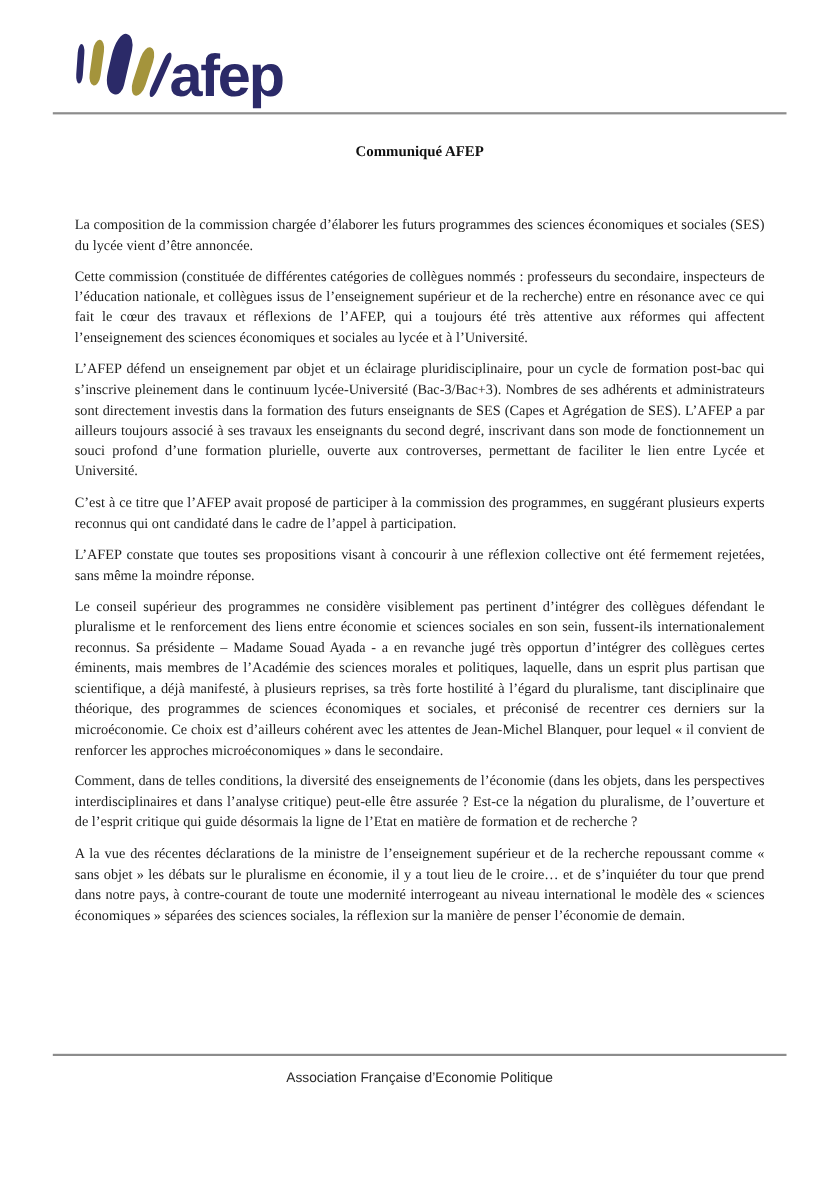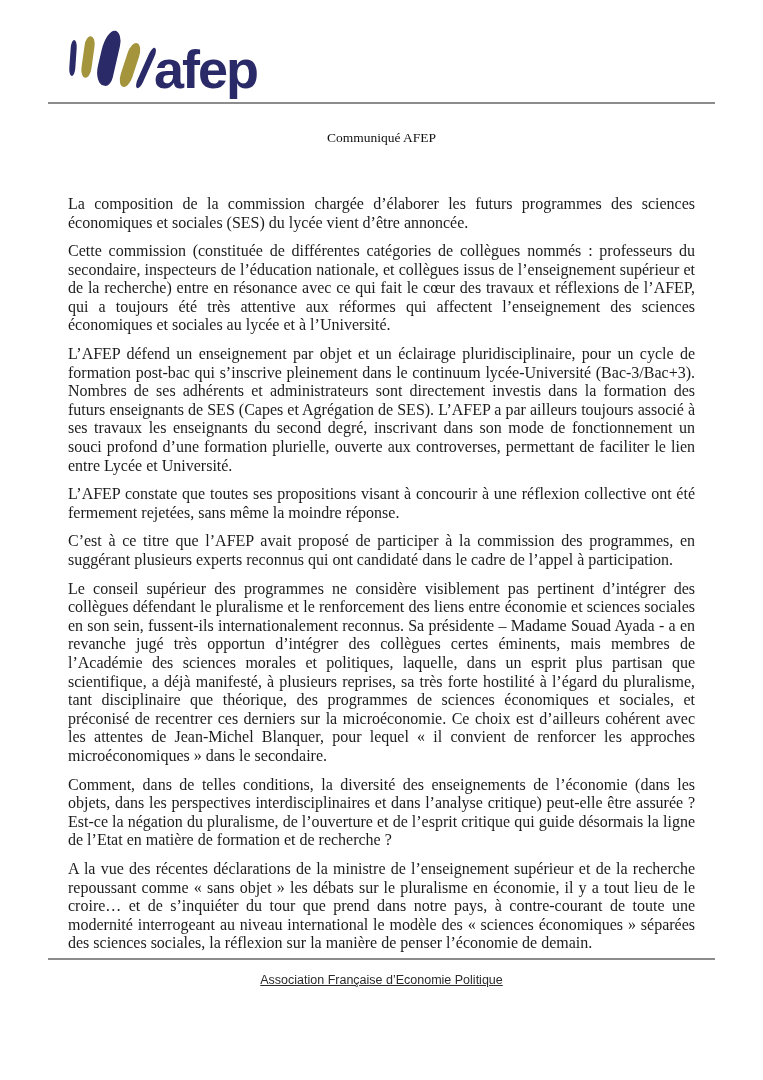--- a/index.html
+++ b/index.html
@@ -47,48 +47,47 @@
   }
   .rule {
     border: none;
     border-top: 2px solid #8c8c8c;
     margin: 12px 48px 0 48px;
   }
   
   .doc-title {
     margin-top: 24px;
     text-align: center;
-    font-weight: normal;
+    font-weight: bold;
     font-size: 13.5px;
     line-height: 1.55;
     color: #111111;
   }
   
   .content {
     margin: 46px 68px 0 68px;
-    font-size: 16px;
+    font-size: 13px;
     line-height: 18.6px;
     text-align: justify;
   }
   .content p { margin: 0 0 10px 0; }
   
   .footer {
     position: absolute;
     left: 48px;
     right: 48px;
     top: 958px;
     border-top: 2px solid #8c8c8c;
   }
   .footer-text {
     font-family: "Liberation Sans", sans-serif;
     font-size: 12.5px;
     color: #2a2a2a;
     text-align: center;
     padding-top: 13px;
-    text-decoration: underline;
   }
 </style>
 </head>
 <body>
 
 <div class="page">
 
   <div class="header">
     <div class="logo">
       <div class="logo-row">
@@ -107,22 +106,22 @@
   <hr class="rule">
 
   <div class="doc-title">
     <div>Communiqué AFEP</div>
   </div>
 
   <div class="content">
     <p>La composition de la commission chargée d’élaborer les futurs programmes des sciences économiques et sociales (SES) du lycée vient d’être annoncée.</p>
     <p>Cette commission (constituée de différentes catégories de collègues nommés : professeurs du secondaire, inspecteurs de l’éducation nationale, et collègues issus de l’enseignement supérieur et de la recherche) entre en résonance avec ce qui fait le cœur des travaux et réflexions de l’AFEP, qui a toujours été très attentive aux réformes qui affectent l’enseignement des sciences économiques et sociales au lycée et à l’Université.</p>
     <p>L’AFEP défend un enseignement par objet et un éclairage pluridisciplinaire, pour un cycle de formation post-bac qui s’inscrive pleinement dans le continuum lycée-Université (Bac-3/Bac+3). Nombres de ses adhérents et administrateurs sont directement investis dans la formation des futurs enseignants de SES (Capes et Agrégation de SES). L’AFEP a par ailleurs toujours associé à ses travaux les enseignants du second degré, inscrivant dans son mode de fonctionnement un souci profond d’une formation plurielle, ouverte aux controverses, permettant de faciliter le lien entre Lycée et Université.</p>
+    <p>C’est à ce titre que l’AFEP avait proposé de participer à la commission des programmes, en suggérant plusieurs experts reconnus qui ont candidaté dans le cadre de l’appel à participation.</p>
     <p>L’AFEP constate que toutes ses propositions visant à concourir à une réflexion collective ont été fermement rejetées, sans même la moindre réponse.</p>
-    <p>C’est à ce titre que l’AFEP avait proposé de participer à la commission des programmes, en suggérant plusieurs experts reconnus qui ont candidaté dans le cadre de l’appel à participation.</p>
     <p>Le conseil supérieur des programmes ne considère visiblement pas pertinent d’intégrer des collègues défendant le pluralisme et le renforcement des liens entre économie et sciences sociales en son sein, fussent-ils internationalement reconnus. Sa présidente – Madame Souad Ayada - a en revanche jugé très opportun d’intégrer des collègues certes éminents, mais membres de l’Académie des sciences morales et politiques, laquelle, dans un esprit plus partisan que scientifique, a déjà manifesté, à plusieurs reprises, sa très forte hostilité à l’égard du pluralisme, tant disciplinaire que théorique, des programmes de sciences économiques et sociales, et préconisé de recentrer ces derniers sur la microéconomie. Ce choix est d’ailleurs cohérent avec les attentes de Jean-Michel Blanquer, pour lequel « il convient de renforcer les approches microéconomiques » dans le secondaire.</p>
     <p>Comment, dans de telles conditions, la diversité des enseignements de l’économie (dans les objets, dans les perspectives interdisciplinaires et dans l’analyse critique) peut-elle être assurée ? Est-ce la négation du pluralisme, de l’ouverture et de l’esprit critique qui guide désormais la ligne de l’Etat en matière de formation et de recherche ?</p>
     <p>A la vue des récentes déclarations de la ministre de l’enseignement supérieur et de la recherche repoussant comme « sans objet » les débats sur le pluralisme en économie, il y a tout lieu de le croire… et de s’inquiéter du tour que prend dans notre pays, à contre-courant de toute une modernité interrogeant au niveau international le modèle des « sciences économiques » séparées des sciences sociales, la réflexion sur la manière de penser l’économie de demain.</p>
   </div>
 
   <div class="footer">
     <div class="footer-text">Association Française d’Economie Politique</div>
   </div>
 
 </div>

